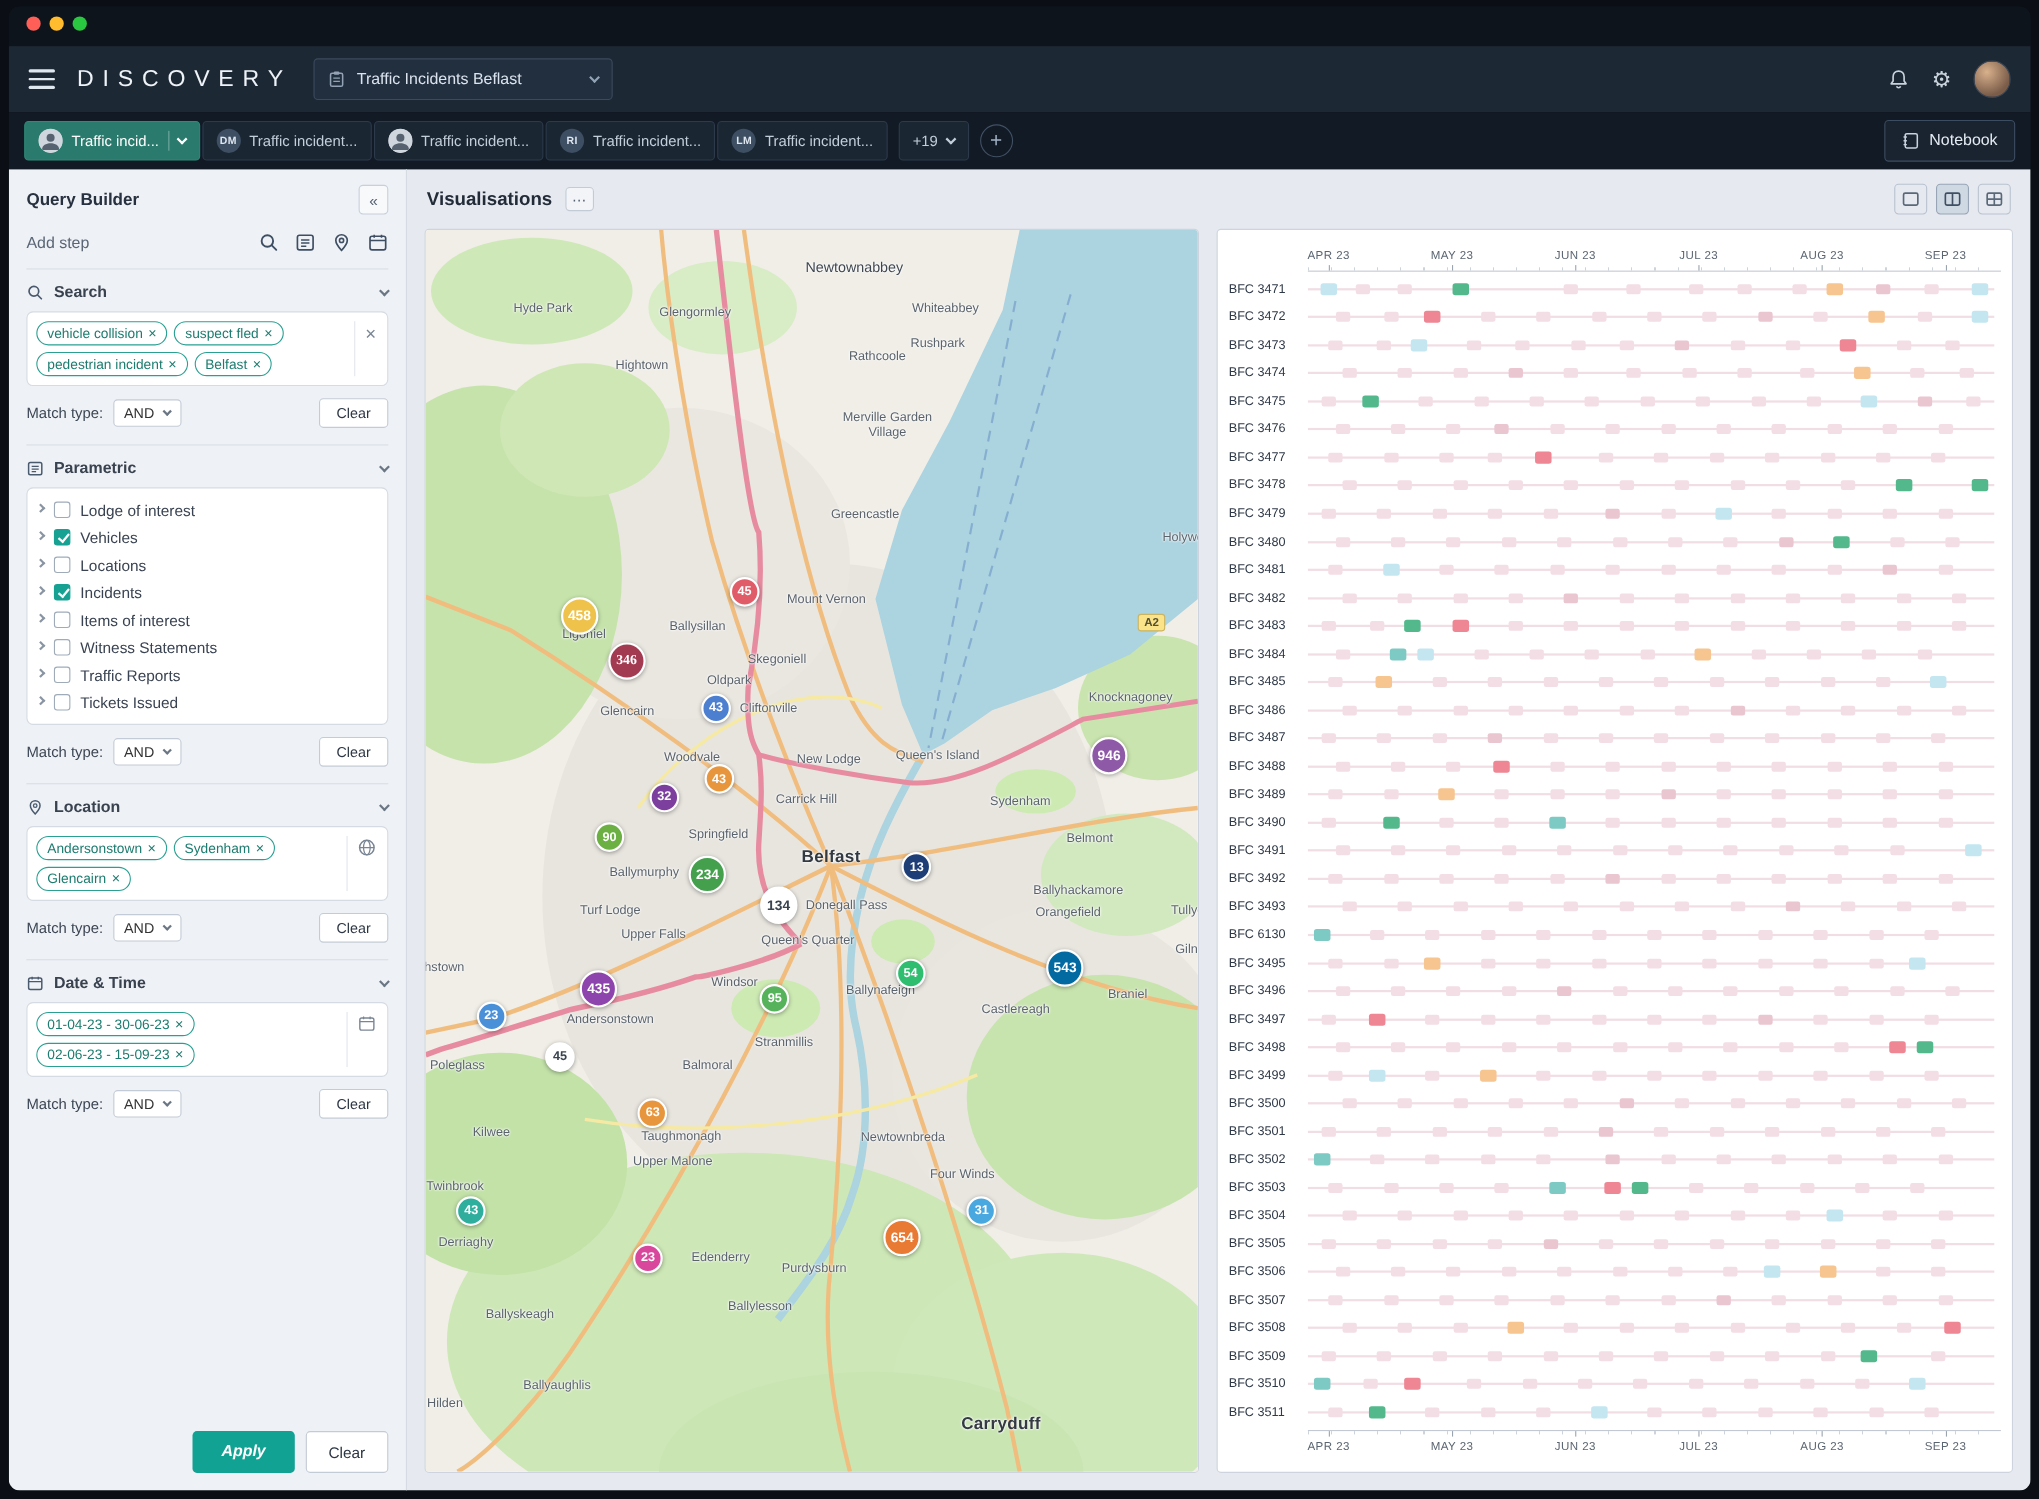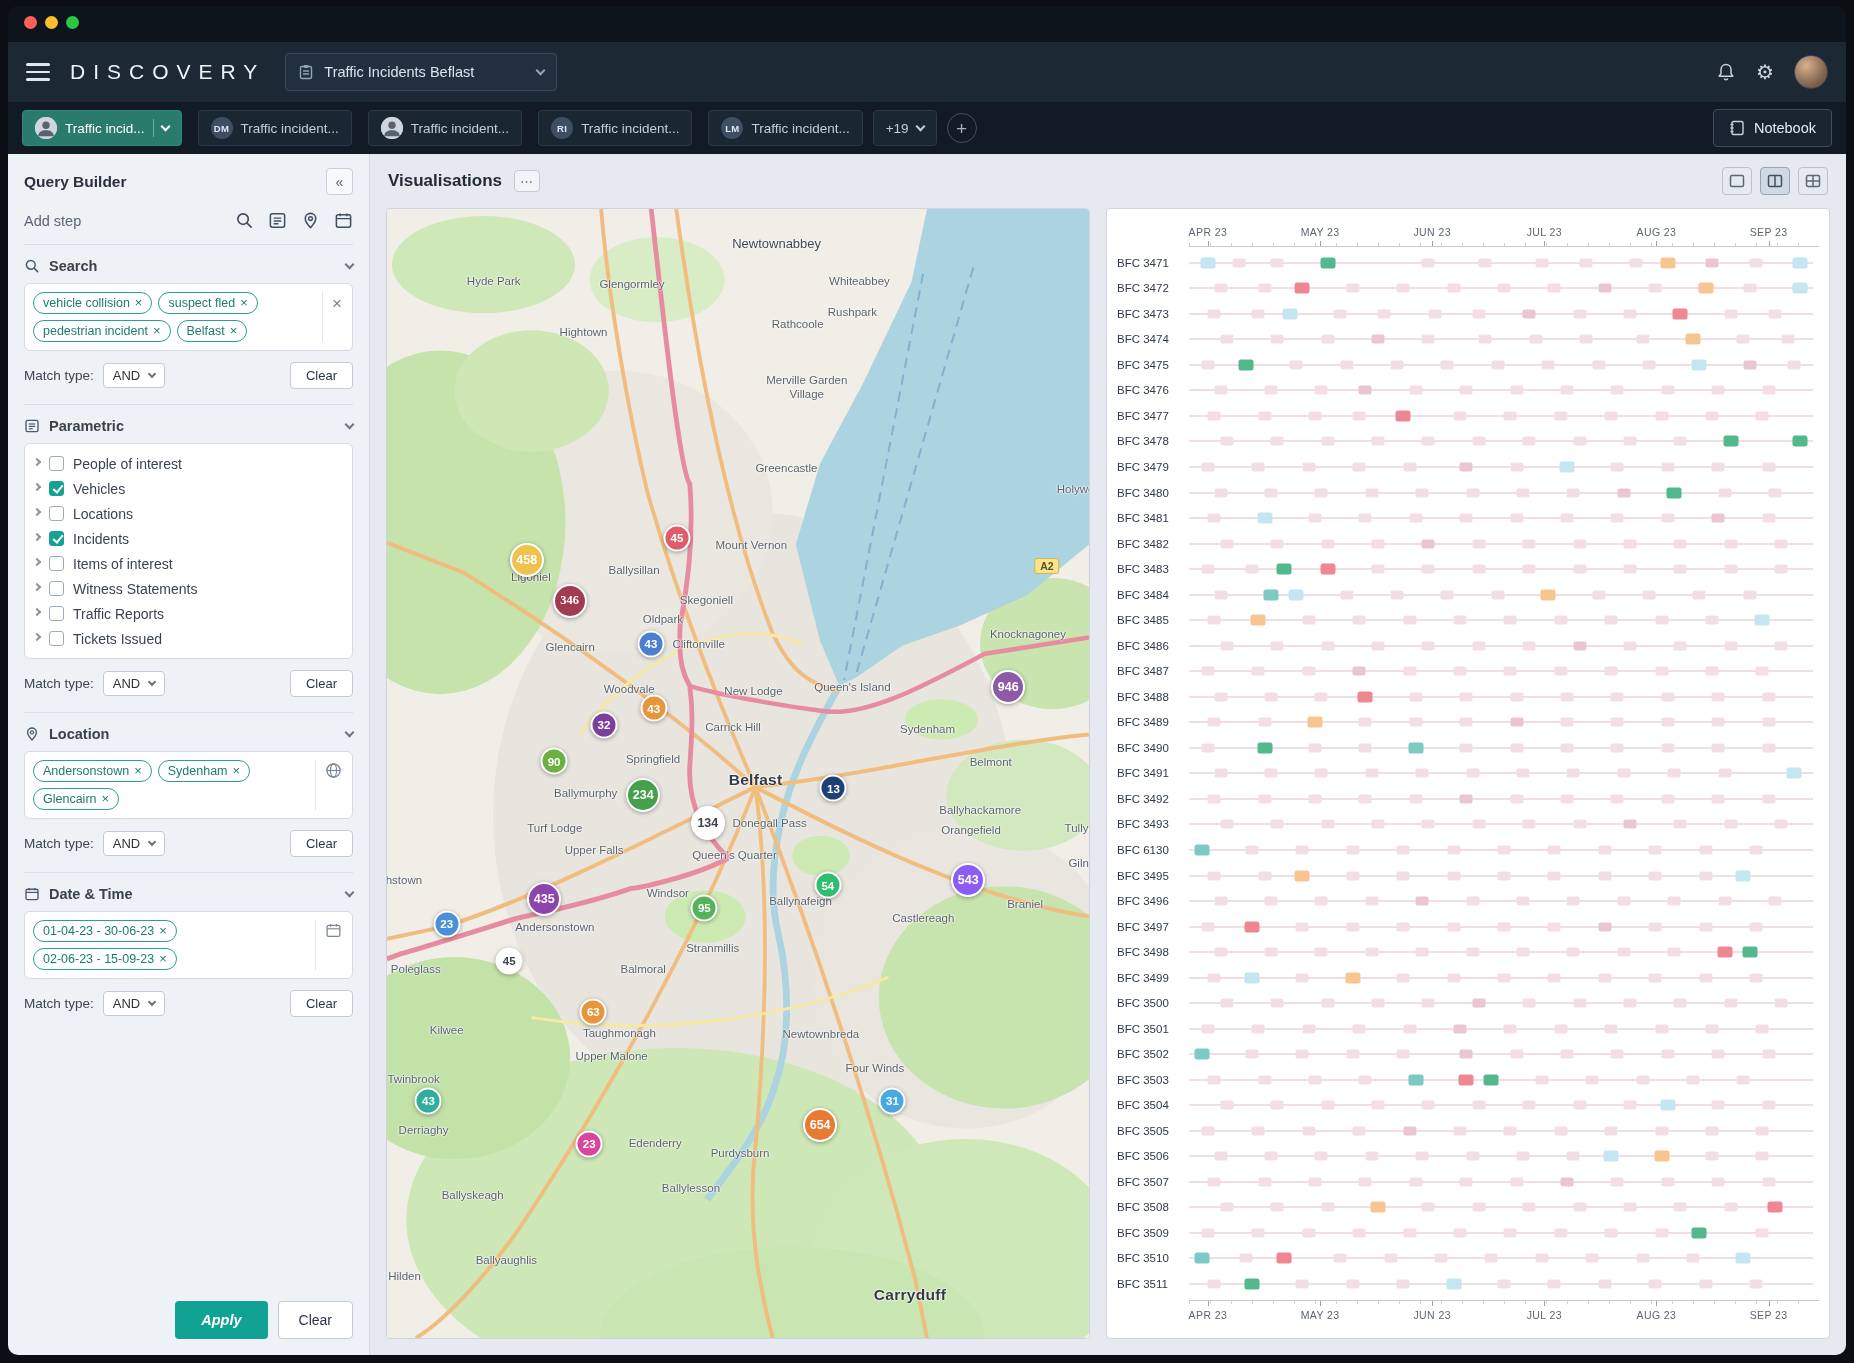--- a/index.html
+++ b/index.html
@@ -181,21 +181,21 @@
           </svg>
       </button>
       <button class="icon-btn">
           <span class="gear-glyph">⚙</span>
         </button>
       <div class="avatar-lg"></div>
     </div>
   </header>
 
   <div class="session-bar">
-    <div style="display:flex;gap:16px;align-items:center;">
+    <div style="display:flex;gap:2px;align-items:center;">
         <div class="s-tab active">
           <span class="s-avatar">
             <svg width="22" height="22" viewBox="0 0 24 24">
               <rect width="24" height="24" fill="#cfd6de"></rect>
               <circle cx="12" cy="9" r="4" fill="#56626f"></circle>
               <path d="M3.5 21c0-4.5 4-6.5 8.5-6.5s8.5 2 8.5 6.5" fill="#56626f"></path>
             </svg>
           </span>
           <span class="s-label">Traffic incid...</span>
           <span class="s-div"></span>
@@ -333,21 +333,21 @@
               <line x1="6" y1="10.5" x2="14" y2="10.5" stroke="#4a5a6e" stroke-width="1.5"></line>
               <line x1="6" y1="13.5" x2="11" y2="13.5" stroke="#4a5a6e" stroke-width="1.5"></line>
             </svg>
           <span>Parametric</span>
           <span class="chev"></span>
         </div>
         <div class="p-list">
             <div class="p-row">
               <span class="chev right"></span>
               <span class="cbox"></span>
-              <span class="p-label">People of interest</span>
+              <span class="p-label">Lodge of interest</span>
             </div>
             <div class="p-row">
               <span class="chev right"></span>
               <span class="cbox checked"></span>
               <span class="p-label">Vehicles</span>
             </div>
             <div class="p-row">
               <span class="chev right"></span>
               <span class="cbox"></span>
               <span class="p-label">Locations</span>
@@ -615,21 +615,21 @@
               <div class="m-marker big" style="left: 26%; top: 34.7%; background: rgb(162, 59, 82); font-family: Liberation Serif, serif;">346</div>
               <div class="m-marker small" style="left: 37.6%; top: 38.5%; background: rgb(77, 127, 208);">43</div>
               <div class="m-marker small" style="left: 38%; top: 44.2%; background: rgb(232, 150, 62);">43</div>
               <div class="m-marker big" style="left: 88.5%; top: 42.3%; background: rgb(142, 90, 168);">946</div>
               <div class="m-marker small" style="left: 30.9%; top: 45.7%; background: rgb(125, 63, 158);">32</div>
               <div class="m-marker small" style="left: 23.8%; top: 48.9%; background: rgb(108, 176, 67);">90</div>
               <div class="m-marker big" style="left: 36.5%; top: 51.9%; background: rgb(68, 160, 77);">234</div>
               <div class="m-marker big" style="left: 45.7%; top: 54.4%; background: rgb(255, 255, 255); color: rgb(58, 67, 80);">134</div>
               <div class="m-marker small" style="left: 63.6%; top: 51.3%; background: rgb(30, 62, 120);">13</div>
               <div class="m-marker small" style="left: 62.8%; top: 59.9%; background: rgb(47, 189, 112);">54</div>
-              <div class="m-marker big" style="left: 82.8%; top: 59.4%; background: #8b5cf6; text-align: center;">543</div>
+              <div class="m-marker big" style="left: 82.8%; top: 59.4%; background: #0369a1; text-align: center;">543</div>
               <div class="m-marker small" style="left: 45.2%; top: 61.9%; background: rgb(86, 179, 92);">95</div>
               <div class="m-marker big" style="left: 22.4%; top: 61.1%; background: rgb(142, 68, 173);">435</div>
               <div class="m-marker small" style="left: 8.5%; top: 63.3%; background: rgb(74, 144, 217);">23</div>
               <div class="m-marker small" style="left: 17.4%; top: 66.6%; background: rgb(255, 255, 255); color: rgb(58, 67, 80);">45</div>
               <div class="m-marker small" style="left: 29.4%; top: 71.1%; background: rgb(232, 150, 62);">63</div>
               <div class="m-marker small" style="left: 5.9%; top: 79%; background: rgb(47, 174, 158);">43</div>
               <div class="m-marker small" style="left: 28.8%; top: 82.8%; background: rgb(217, 71, 156);">23</div>
               <div class="m-marker big" style="left: 61.7%; top: 81.1%; background: rgb(232, 122, 51);">654</div>
               <div class="m-marker small" style="left: 72%; top: 79%; background: rgb(73, 168, 224);">31</div>
             </div>

